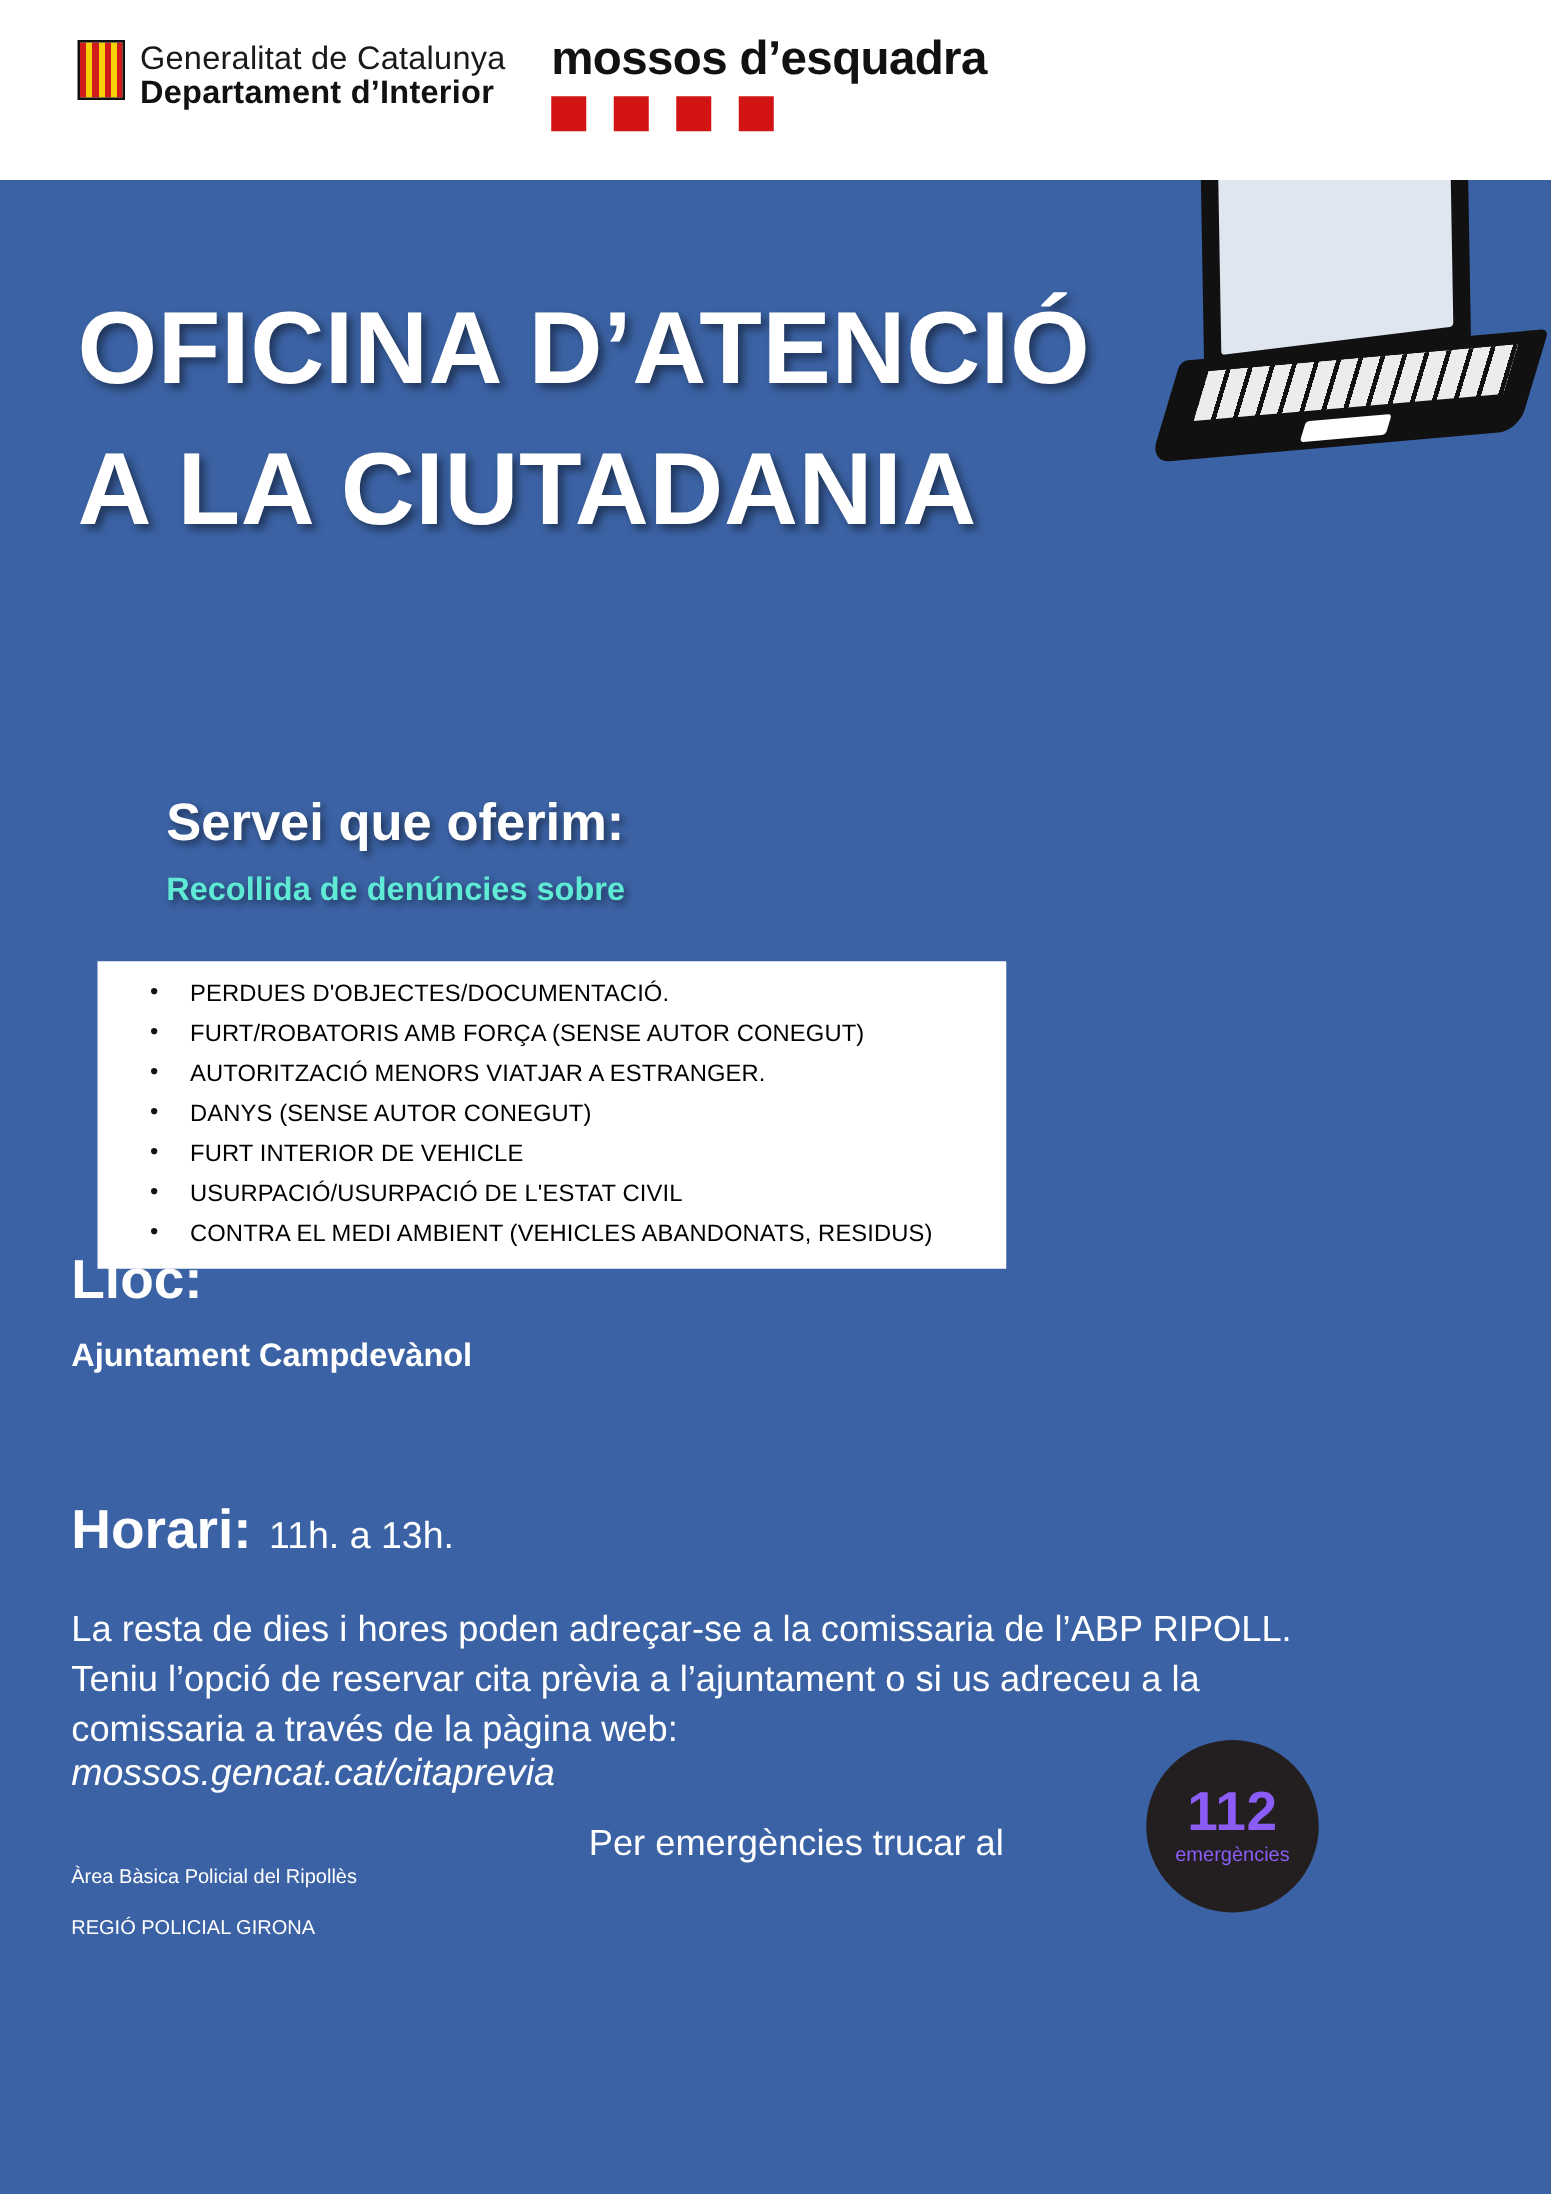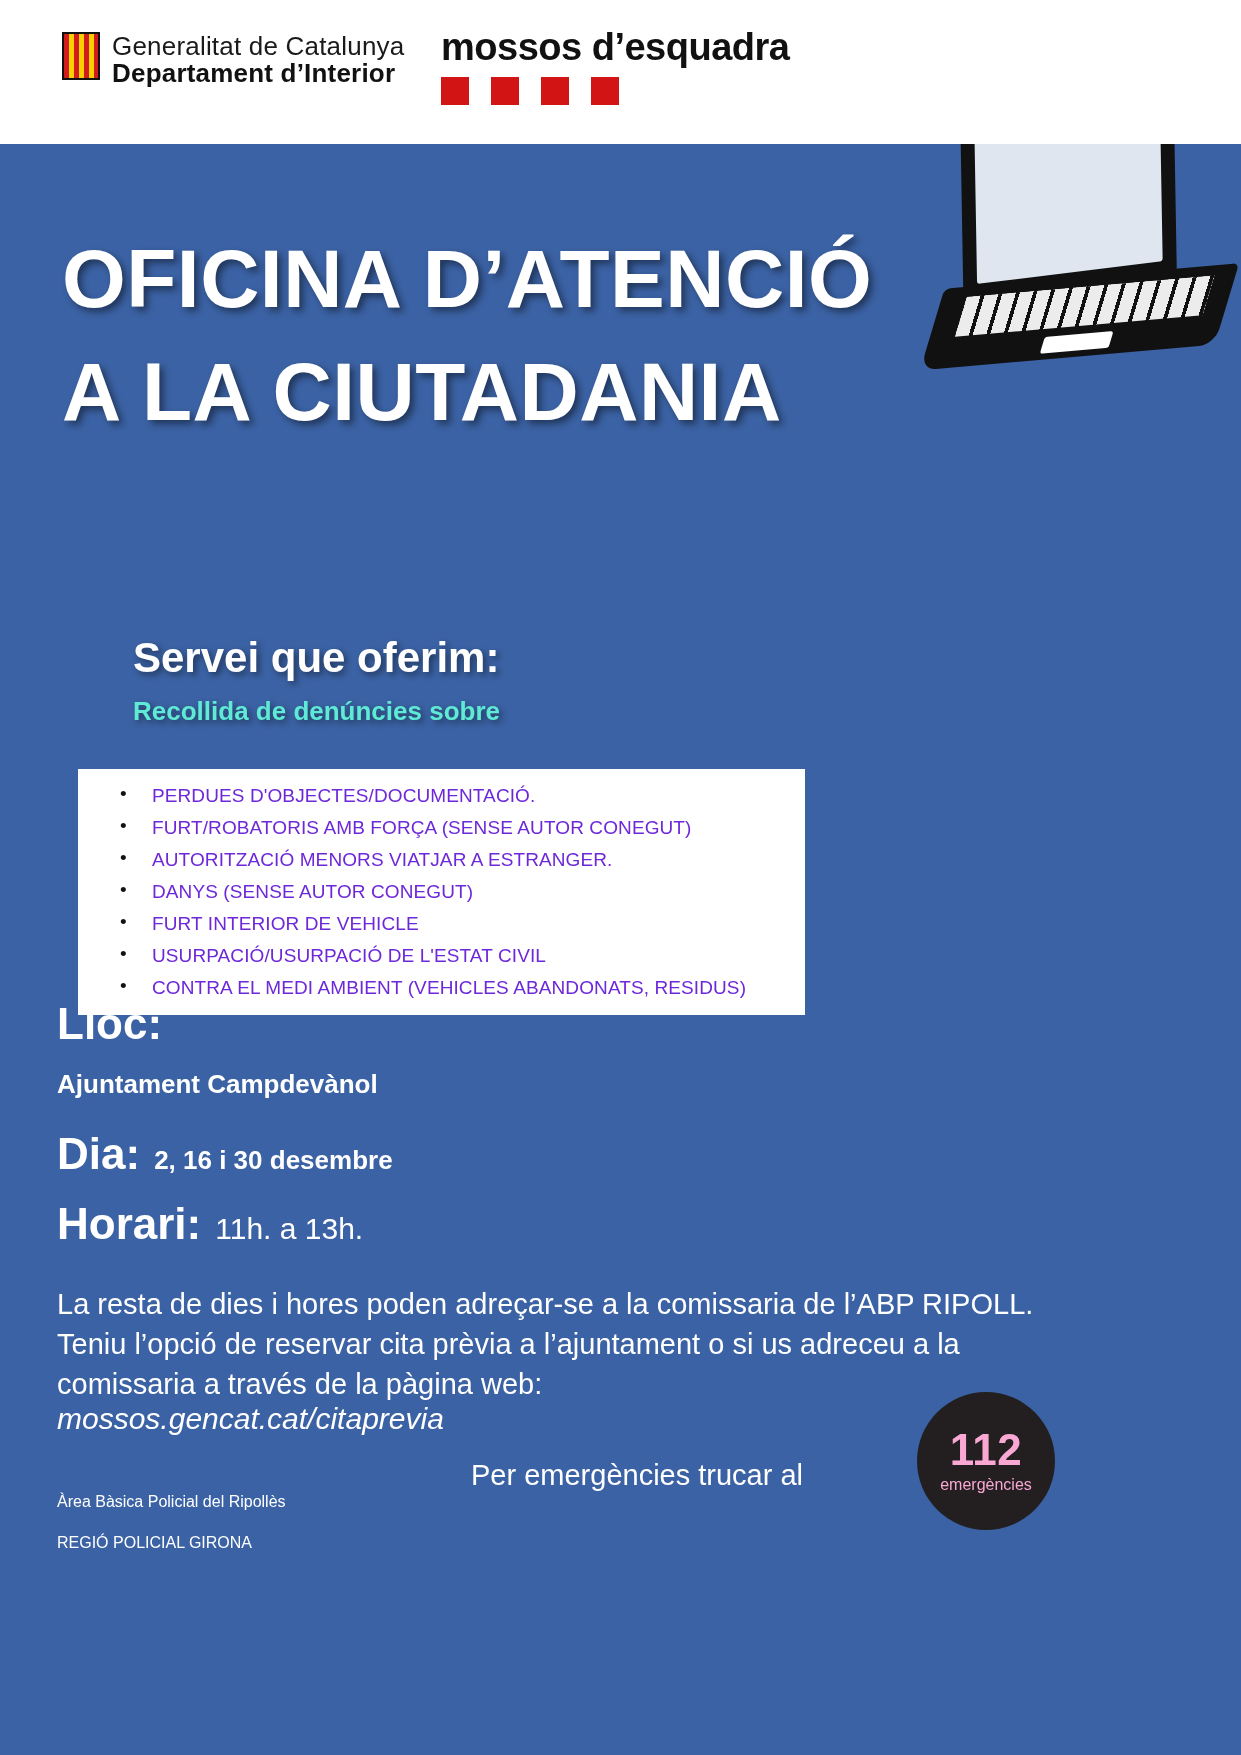--- a/index.html
+++ b/index.html
@@ -192,21 +192,21 @@
     padding: 10px 0 12px 0;
   }
   .list-box ul {
     margin: 0;
     padding: 0 0 0 74px;
     list-style: none;
   }
   .list-box li {
     position: relative;
     font-size: 19px;
-    color: #6d28d9;
+    color: #000000;
     line-height: 1.0;
     padding: 7px 0 6px 0;
     letter-spacing: .1px;
   }
   .list-box li::before {
     content: "\2022";
     position: absolute;
     left: -32px;
     top: 5px;
     font-size: 19px;
@@ -295,21 +295,21 @@
   }
 
   .badge-112 {
     position: absolute;
     left: 917px;
     top: 1248px;
     width: 138px;
     height: 138px;
     border-radius: 50%;
     background: #231f20;
-    color: #f9a8d4;
+    color: #8b5cf6;
     display: flex;
     flex-direction: column;
     align-items: center;
     justify-content: center;
   }
   .badge-112 .num {
     font-size: 44px;
     font-weight: bold;
     line-height: 1;
     letter-spacing: .5px;
@@ -384,24 +384,20 @@
       <li>DANYS (SENSE AUTOR CONEGUT)</li>
       <li>FURT INTERIOR DE VEHICLE</li>
       <li>USURPACIÓ/USURPACIÓ DE L'ESTAT CIVIL</li>
       <li>CONTRA EL MEDI AMBIENT (VEHICLES ABANDONATS, RESIDUS)</li>
     </ul>
   </div>
 
   <div class="lloc-label">Lloc:</div>
   <div class="lloc-value">Ajuntament Campdevànol</div>
 
-  <div class="dia-row">
-    <span class="lab">Dia:</span>
-    <span class="val">2, 16 i 30 desembre</span>
-  </div>
 
   <div class="horari-row">
     <span class="lab">Horari:</span>
     <span class="val">11h. a 13h.</span>
   </div>
 
   <div class="paragraph">
     <span>La resta de dies i hores poden adreçar-se a la comissaria de l’</span><b>ABP RIPOLL</b><span>. Teniu l’opció de reservar cita prèvia a l’ajuntament o si us adreceu a la comissaria a través de la pàgina web:</span>
   </div>
 

